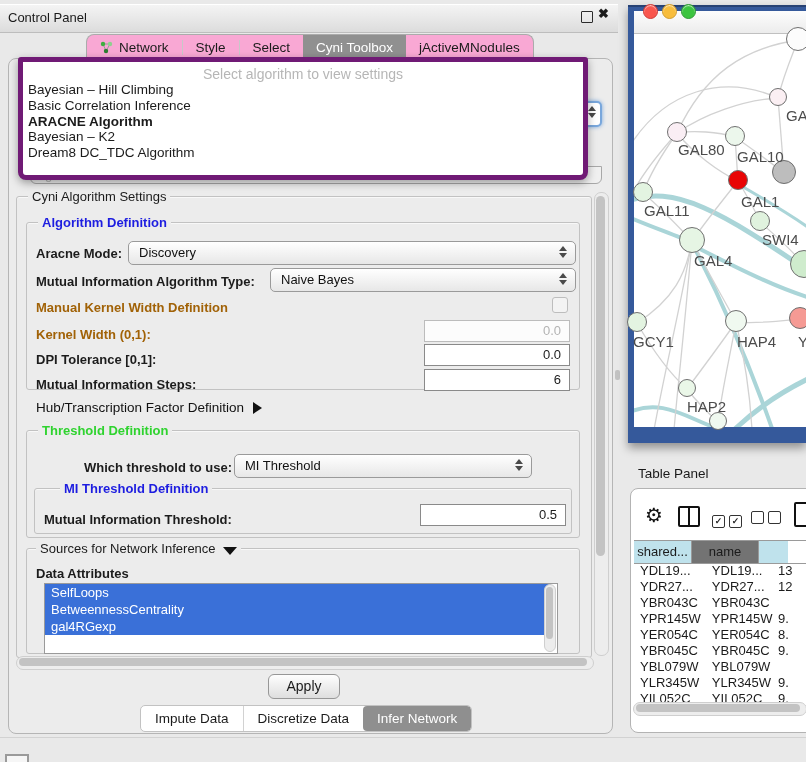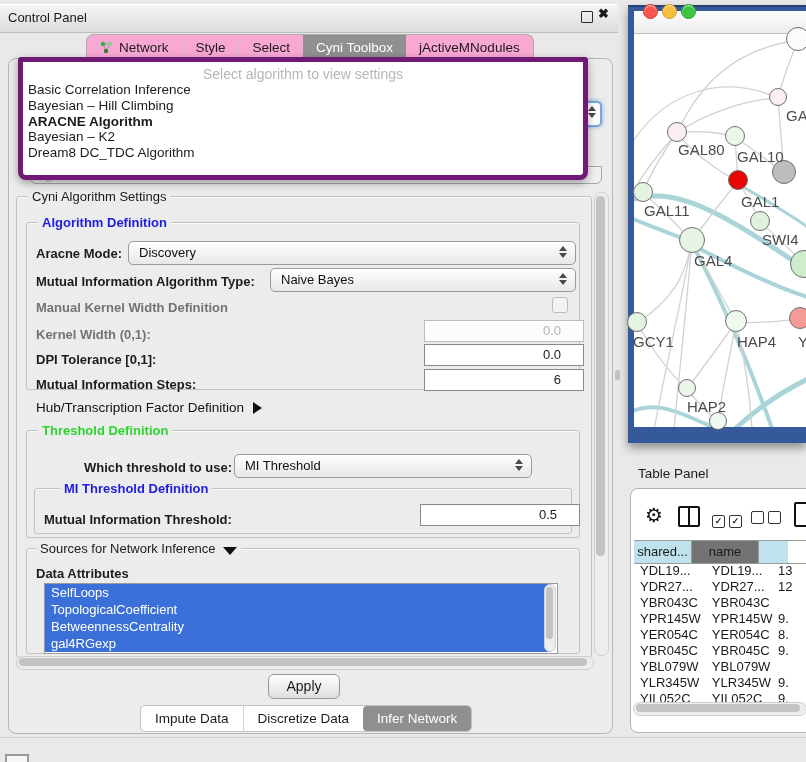--- a/index.html
+++ b/index.html
@@ -28,31 +28,31 @@
          border-radius:3px 3px 8px 8px;box-shadow:0 3px 9px rgba(0,0,0,.35);z-index:60}
   .popup-ph{text-align:center;font-size:14px;color:#b6b6b6;padding-top:4px}
   .pitem{font-size:13.5px;line-height:15.8px;padding-left:5px;white-space:nowrap}
   .pitem.selected{font-weight:bold}
   
   .group{border:1px solid #c2c2c2;border-radius:3px;box-shadow:inset 0 1px 0 rgba(255,255,255,.65)}
   .glabel{font-size:13px;line-height:13px;background:#ececec;padding:0 4px;white-space:nowrap;z-index:3}
   .blue{color:#1d1de0;font-weight:bold}
   .green{color:#2fd32f;font-weight:bold}
   .lbl{font-weight:bold;font-size:13px;white-space:nowrap;color:#1c1c1c}
-  .lbl.dis{color:#737373}
+  .lbl.dis{color:#a16207}
   .plain{font-size:13.5px;white-space:nowrap;color:#111}
   .combo{height:22px;border:1px solid #9a9a9a;border-radius:5px;background:linear-gradient(#fff,#e7e7e7);
          font-size:13px;line-height:22px;padding-left:10px;color:#111;box-sizing:content-box}
   .stepper{position:absolute;right:8px;top:4px}
   .tri-up{width:0;height:0;border-left:4px solid transparent;border-right:4px solid transparent;
           border-bottom:5px solid #4a4a4a;margin-bottom:2px}
   .tri-dn{width:0;height:0;border-left:4px solid transparent;border-right:4px solid transparent;
           border-top:5px solid #4a4a4a}
   .field{height:20px;border:1px solid #8a8a8a;background:#fff;font-size:13px;line-height:20px;
-         text-align:right;padding-right:22px}
+         text-align:right;padding-right:8px}
   .field.dis{color:#b3b3b3;border-color:#bcbcbc;background:#fcfcfc}
   .chk{width:14px;height:14px;border:1px solid #bdbdbd;border-radius:3px;background:#f3f3f3}
   .tri-right{width:0;height:0;border-top:6px solid transparent;border-bottom:6px solid transparent;
              border-left:9px solid #111;display:inline-block;margin-left:9px;vertical-align:-2px}
   .tri-down{width:0;height:0;border-left:7px solid transparent;border-right:7px solid transparent;
             border-top:8px solid #111;display:inline-block;margin-left:7px;vertical-align:-2px}
   .srclist{left:44px;top:583px;width:512px;height:69px;background:#fff;border:1px solid #9a9a9a;overflow:hidden}
   .src-item{height:17px;line-height:17px;background:#3a70d8;color:#fff;font-size:13px;padding-left:6px;
             width:calc(100% - 12px)}
   .sb-track{background:#ededed;border:1px solid #cfcfcf;border-radius:7px}
@@ -137,22 +137,22 @@
   <div class="stepper" style="right:4px;top:3px">
       <div class="tri-up"></div>
       <div class="tri-dn"></div>
     </div>
 </div>
 
 <div class="abs popup">
   <div class="popup-ph">Select algorithm to view settings</div>
   <div>
 
-  <div class="pitem">Basic Correlation Inference</div>
-      <div class="pitem">Bayesian – Hill Climbing</div>
+  <div class="pitem">Bayesian – Hill Climbing</div>
+      <div class="pitem">Basic Correlation Inference</div>
       <div class="pitem selected">ARACNE Algorithm</div>
       <div class="pitem">Bayesian – K2</div>
       <div class="pitem">Dream8 DC_TDC Algorithm</div>
     </div>
 </div>
 
 <div class="abs group" style="left:16px;top:196px;width:574px;height:460px"></div>
 <div class="abs glabel" style="left:28px;top:190px">Cyni Algorithm Settings</div>
 
 <div class="abs group" style="left:26px;top:222px;width:552px;height:166px"></div>
@@ -210,21 +210,20 @@
 <div class="abs field" style="left:420px;top:504px;width:136px">0.5</div>
 
 <div class="abs group" style="left:26px;top:548px;width:552px;height:104px"></div>
 <div class="abs glabel" style="left:36px;top:542px">
   <span>Sources for Network Inference</span><span class="tri-down"></span>
 </div>
 <div class="abs lbl" style="left:36px;top:566px">Data Attributes</div>
 <div class="abs srclist">
 
 <div class="src-item">SelfLoops</div>
-    <div class="src-item">TopologicalCoefficient</div>
     <div class="src-item">BetweennessCentrality</div>
     <div class="src-item">gal4RGexp</div>
   </div>
 <div class="abs sb-track" style="left:544px;top:584px;width:10px;height:66px"></div>
 <div class="abs sb-thumb" style="left:545.5px;top:587px;width:7px;height:52px"></div>
 
 <div class="abs sb-track" style="left:594px;top:192px;width:13px;height:462px"></div>
 <div class="abs sb-thumb" style="left:596px;top:196px;width:9px;height:360px"></div>
 <div class="abs sb-track" style="left:16px;top:656px;width:576px;height:12px"></div>
 <div class="abs sb-thumb" style="left:19px;top:658px;width:568px;height:8px"></div>

